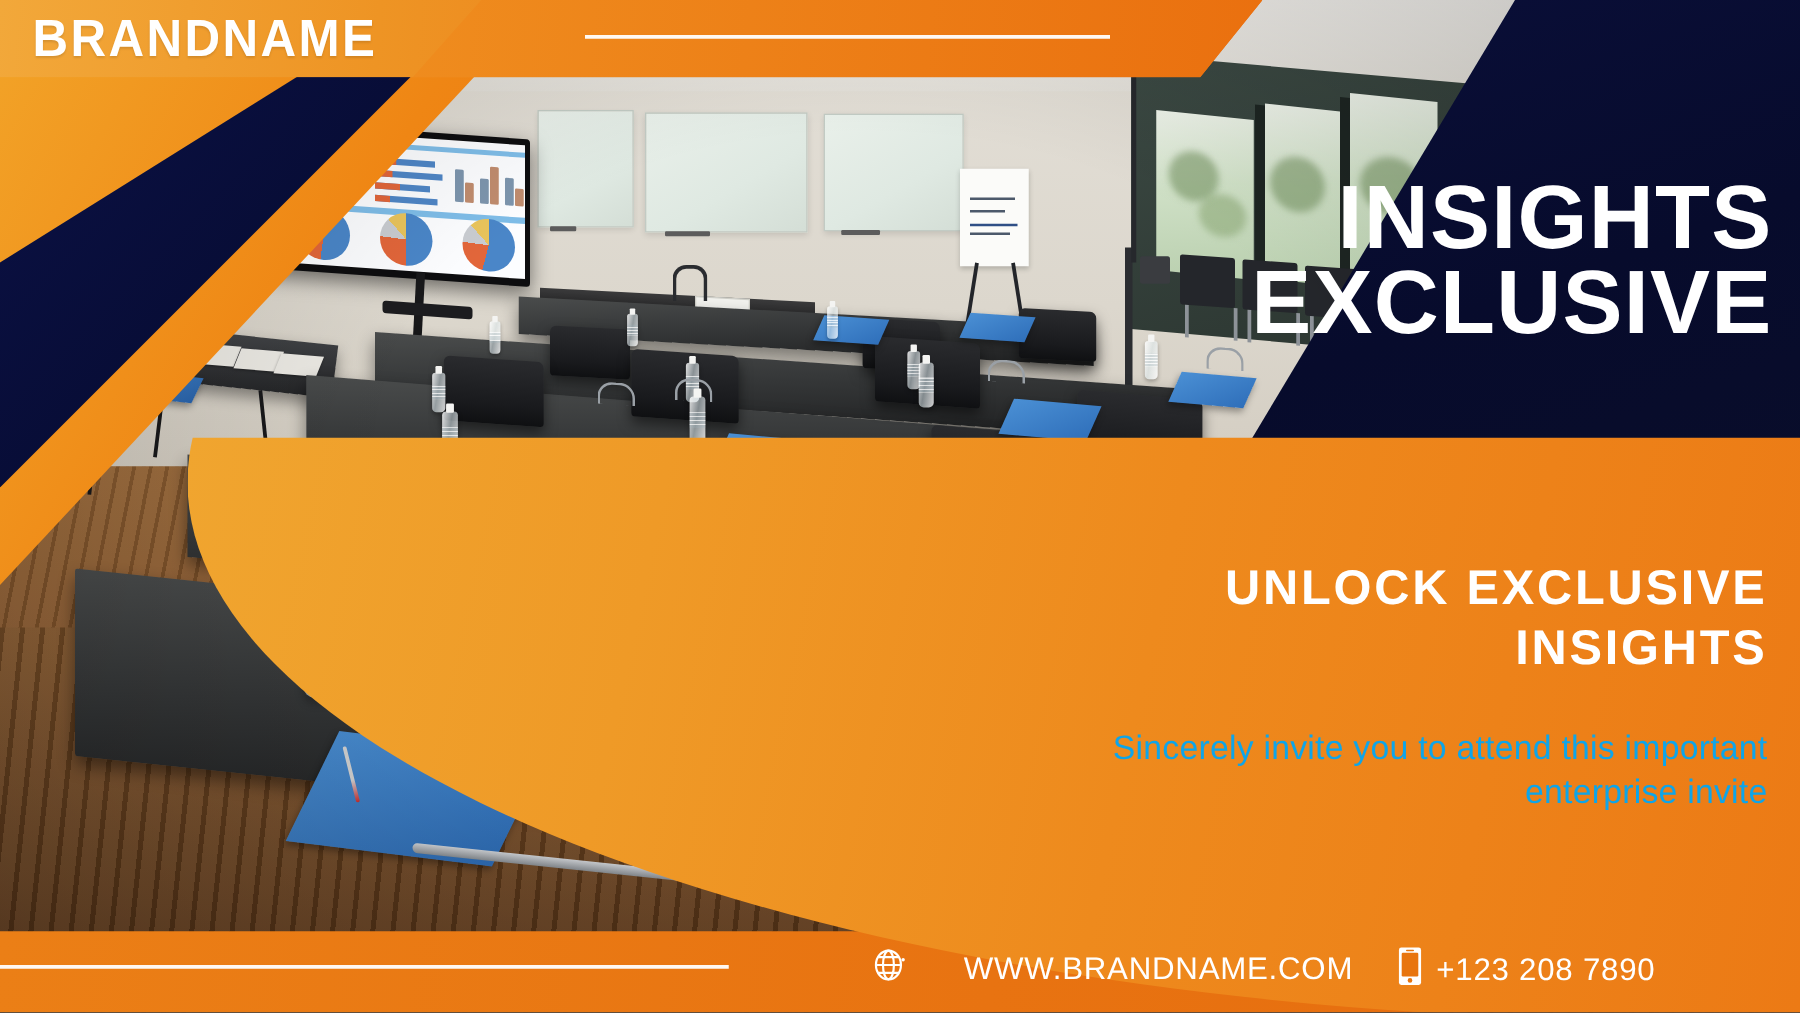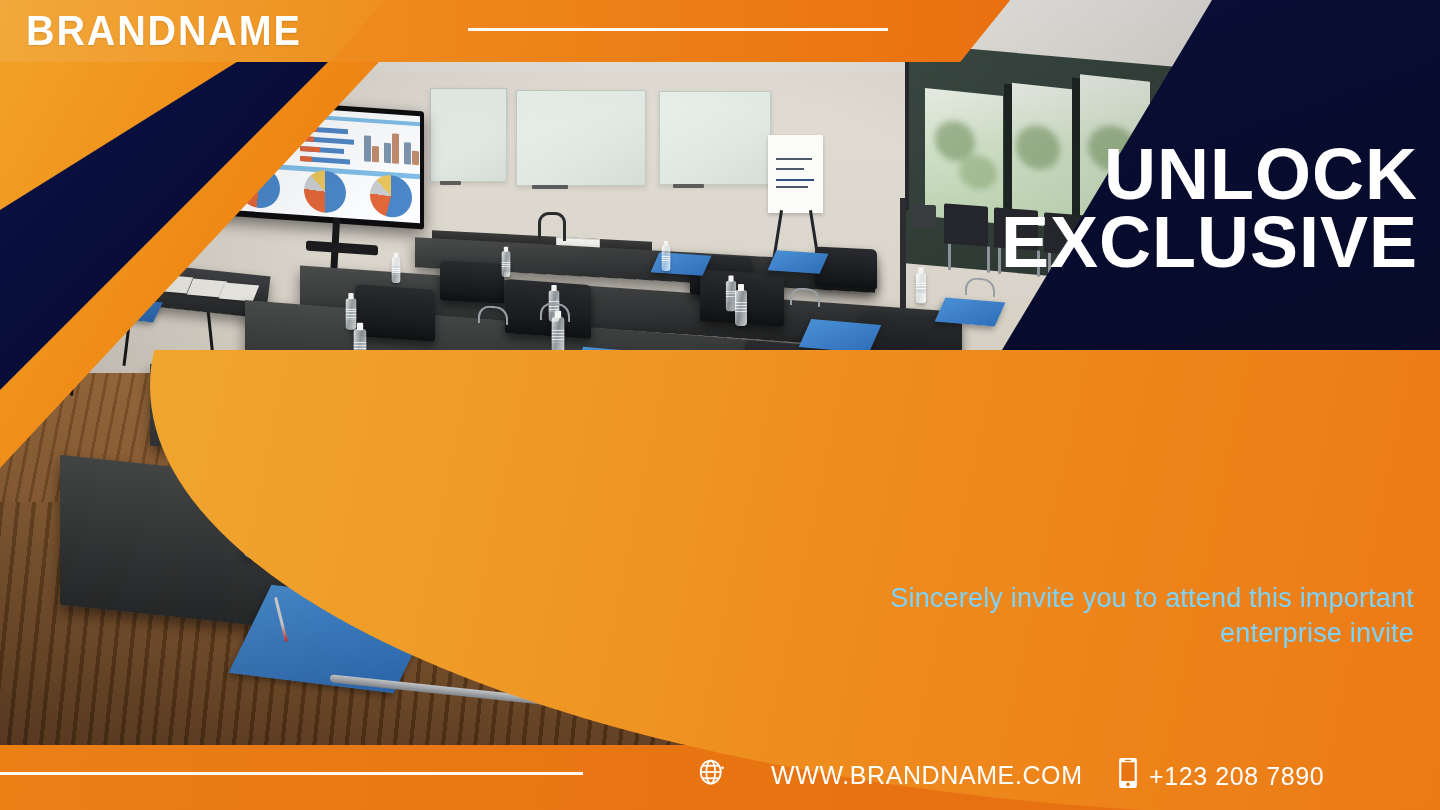--- a/index.html
+++ b/index.html
@@ -156,21 +156,21 @@
     font-weight:700;color:#fff;font-size:72px;line-height:68px;letter-spacing:1px;
     transform:scaleX(1.0);}
   .title .l2{display:block;}
 
   .headline{position:absolute;right:26px;top:447px;width:580px;text-align:right;
     font-family:"Liberation Sans Narrow","Liberation Sans",sans-serif;
     font-weight:700;color:#fff;font-size:39px;line-height:48px;letter-spacing:2.2px;}
   .headline .h2{display:block;}
 
   .sub{position:absolute;right:26px;top:581px;width:620px;text-align:right;
-    color:#7dd3fc;font-size:27px;line-height:35px;font-weight:400;
+    color:#0ea5e9;font-size:27px;line-height:35px;font-weight:400;
     font-family:"Liberation Sans Narrow","Liberation Sans",sans-serif;letter-spacing:.2px;}
   .sub .s2{display:block;}
 
   
   .contact{position:absolute;display:flex;align-items:center;gap:11px;color:#fff;
     font-family:"Liberation Sans Narrow","Liberation Sans",sans-serif;
     font-size:25px;letter-spacing:.6px;font-weight:400;}
   .c-web{left:697px;top:757px;gap:44px;}
   .c-tel{left:1118px;top:757px;}
   .ico{display:inline-block;flex:0 0 auto;}
@@ -346,25 +346,26 @@
     <div class="fill"></div>
   </div>
 
   <div class="topband"></div>
   <div class="topband-tail"></div>
   <div class="topline"></div>
 
   <div class="brand">BRANDNAME</div>
 
   <div class="title">
-    <span class="l1">UNLOCK</span>
+    <span class="l1">INSIGHTS</span>
     <span class="l2">EXCLUSIVE</span>
   </div>
 
   <div class="headline">
+    <span class="h1">UNLOCK EXCLUSIVE INSIGHTS</span>
   </div>
 
   <div class="sub">
     <span class="s1">Sincerely invite you to attend this important</span>
     <span class="s2">enterprise invite</span>
   </div>
 
   <div class="contact c-web">
     <span class="ico">
       <svg width="30" height="30" viewBox="0 0 24 24" fill="none" stroke="#ffffff" stroke-width="1.4">

